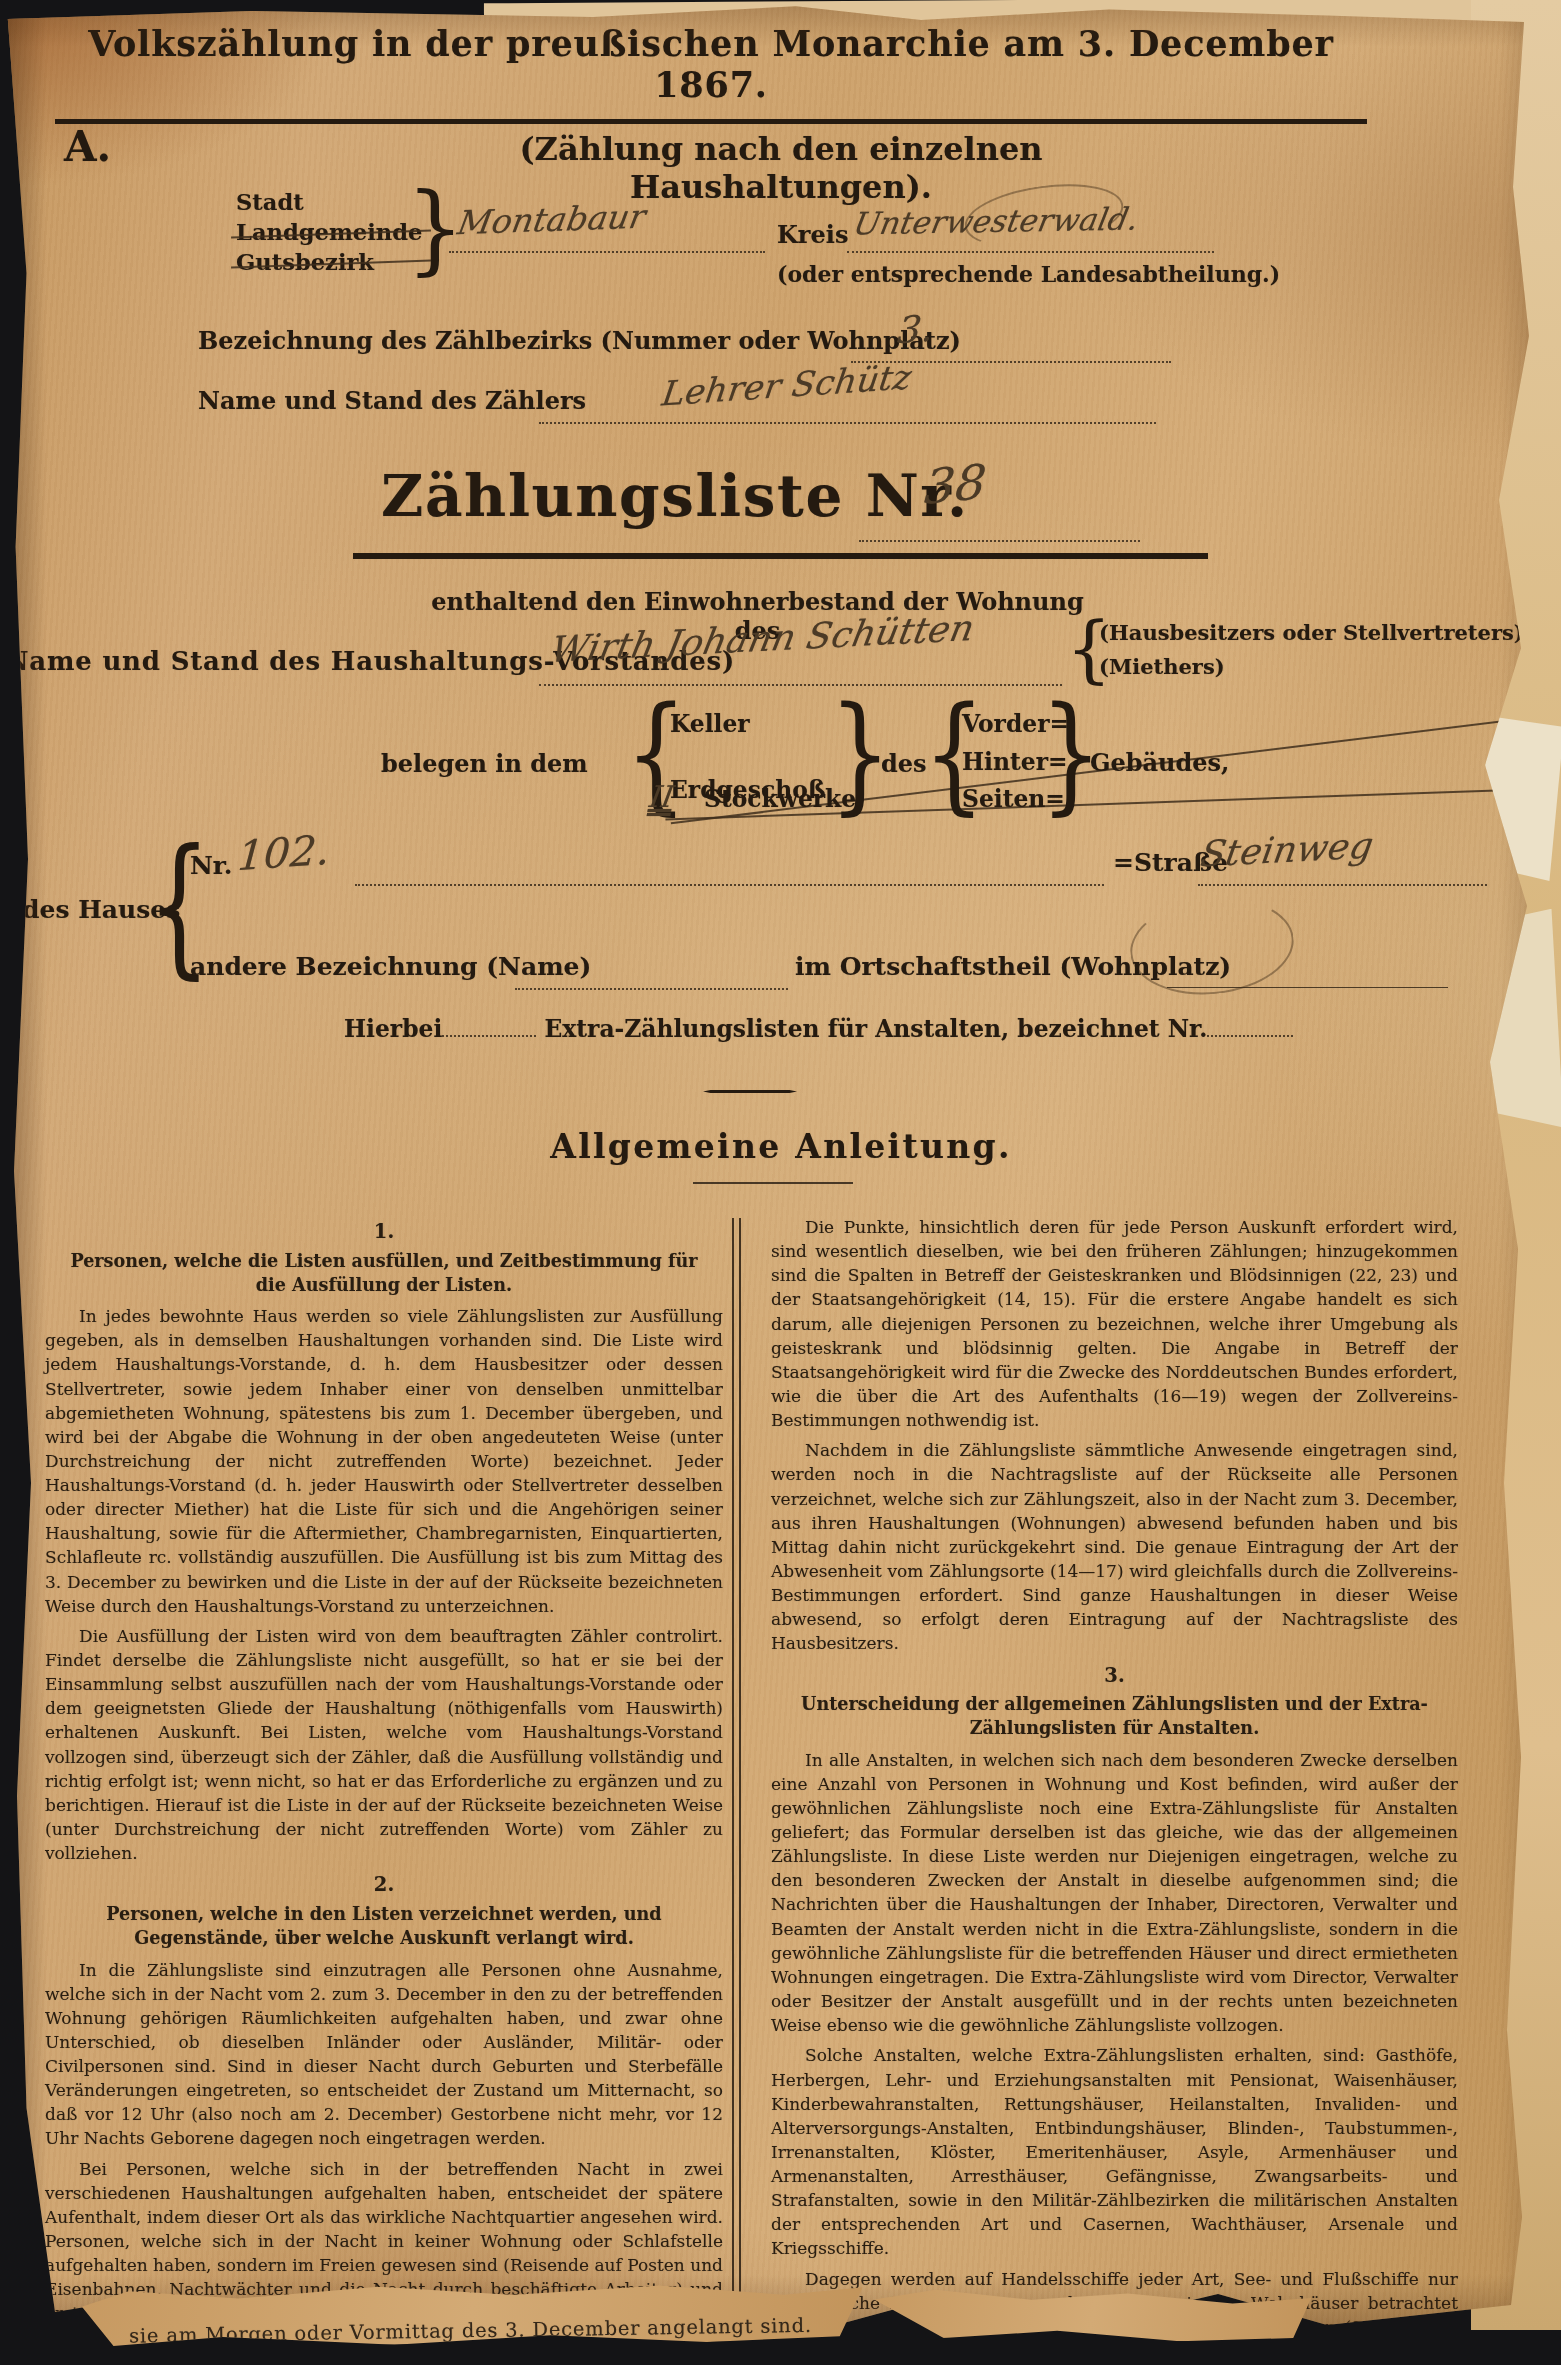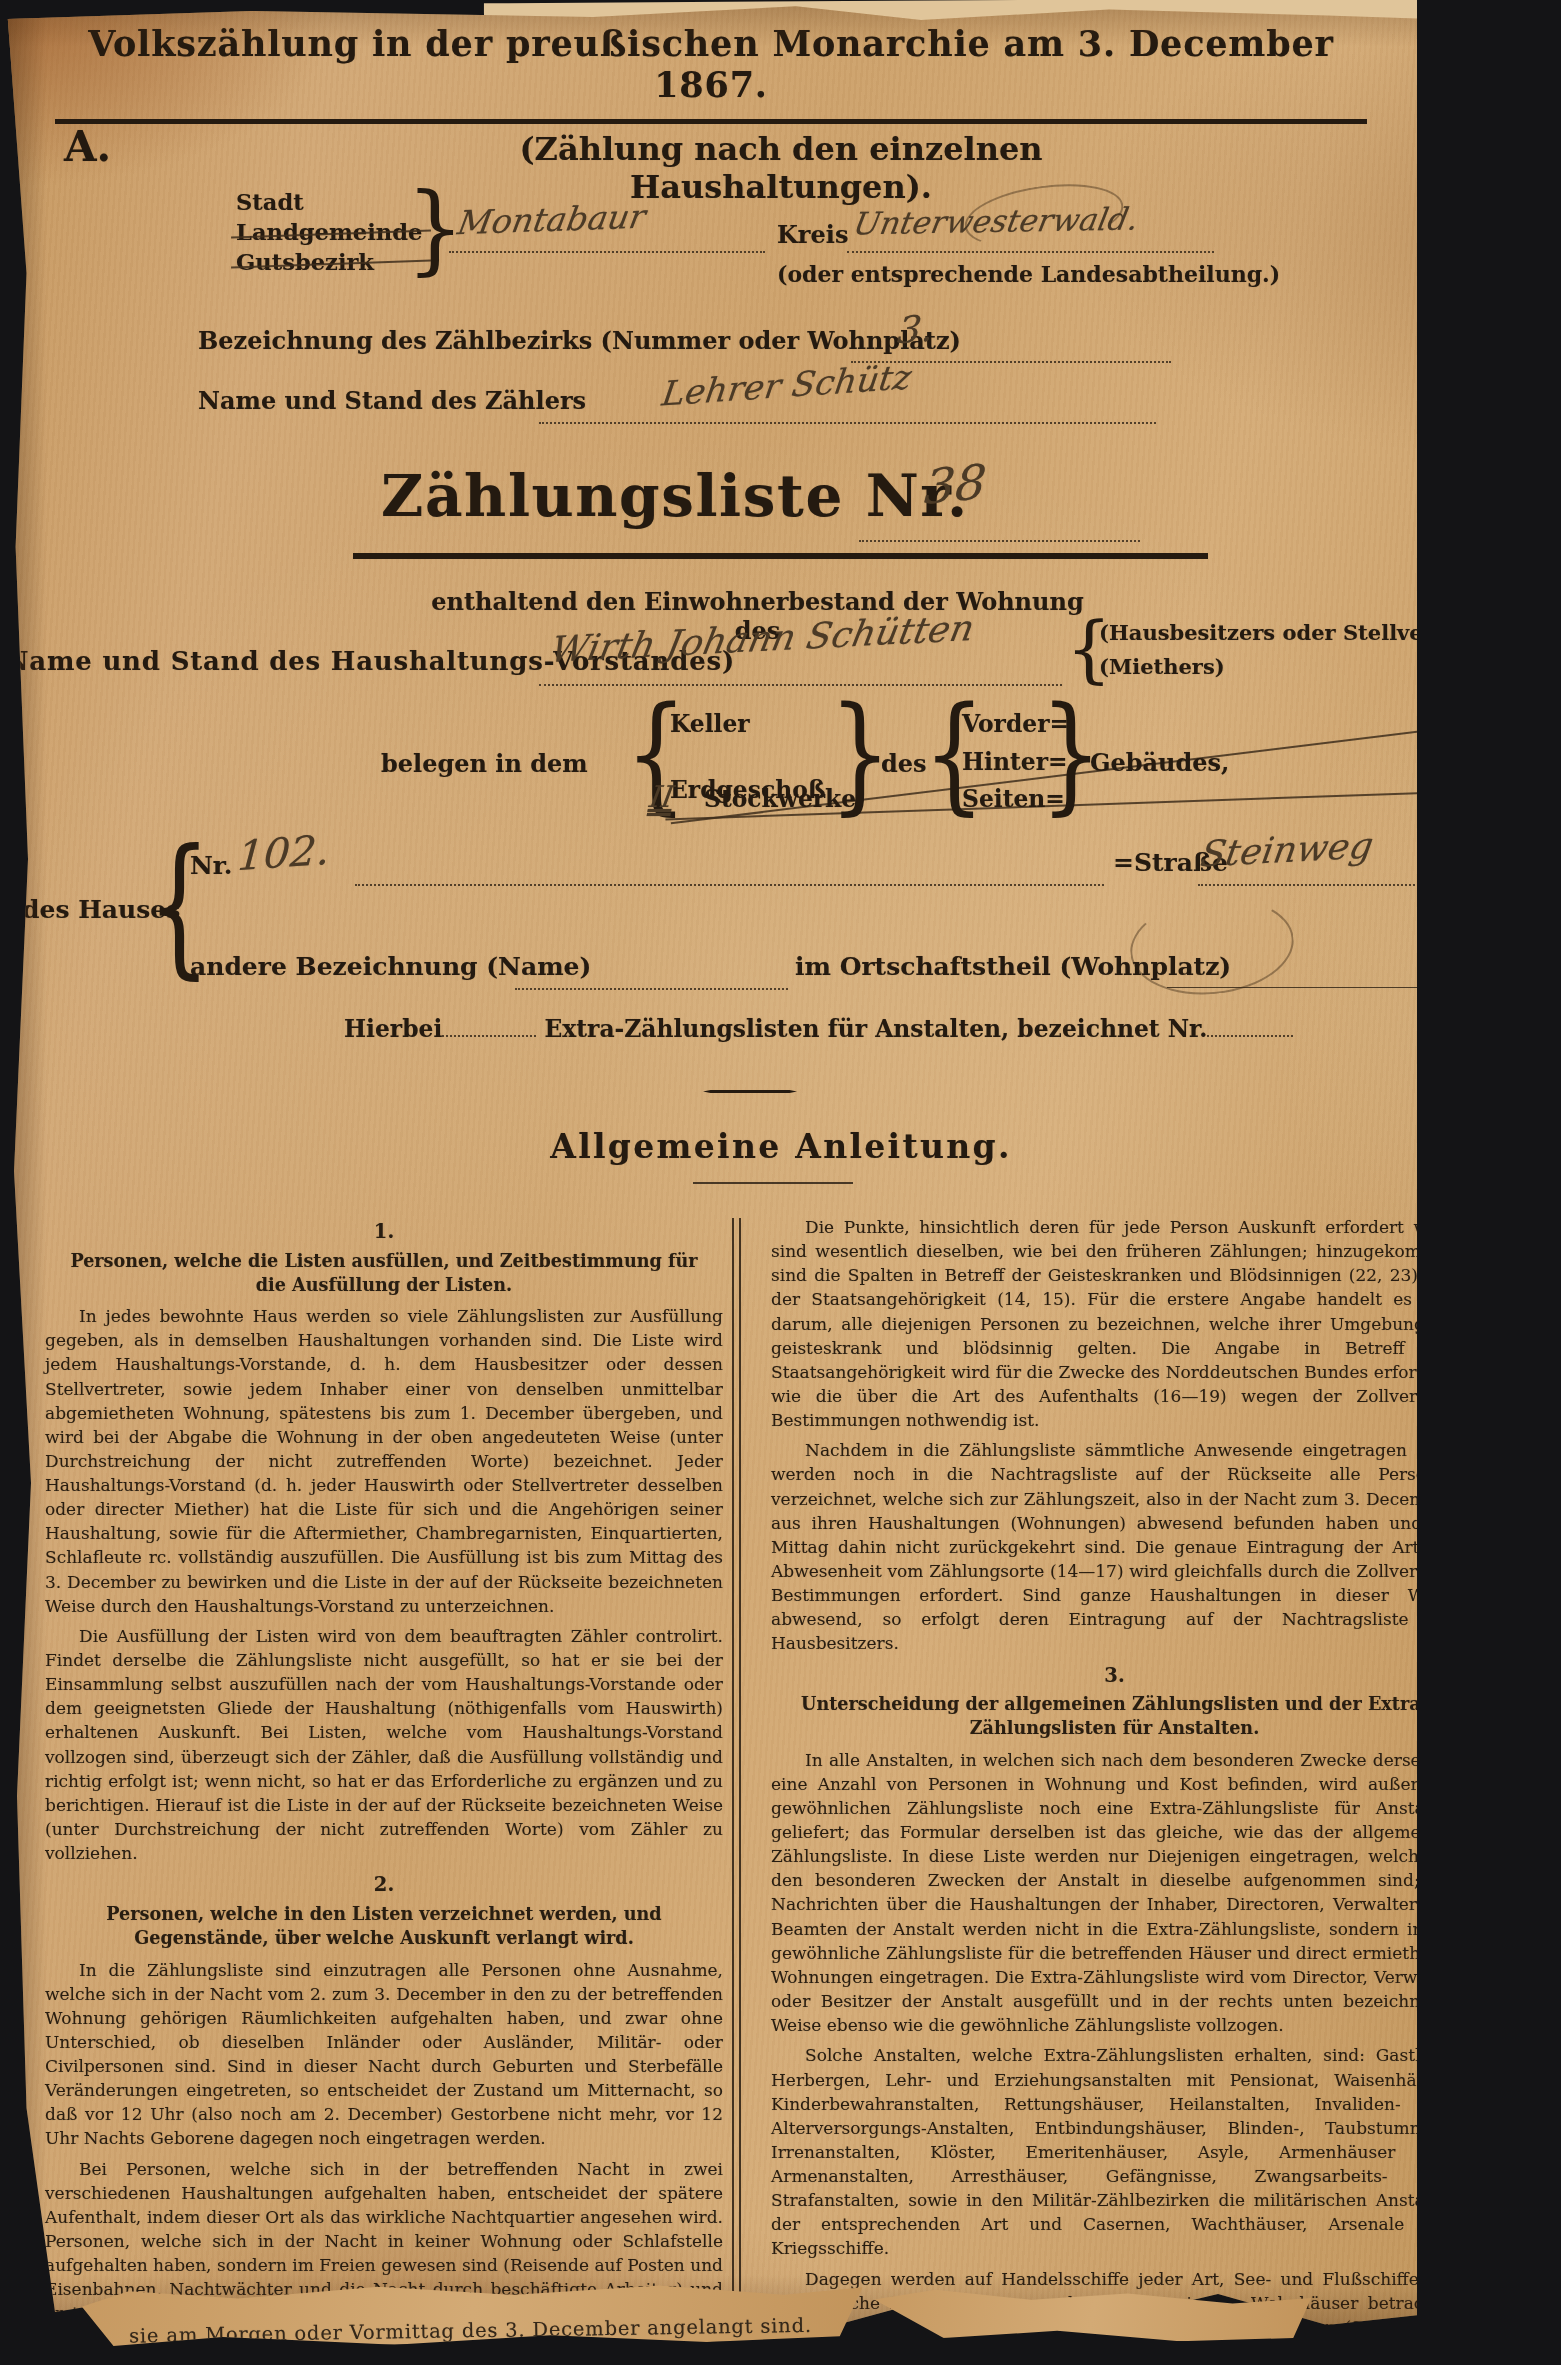--- a/index.html
+++ b/index.html
@@ -3,21 +3,21 @@
 <meta charset="utf-8">
 <title>Volkszählung 1867 – Zählungsliste</title>
 <style>
   :root{
     --stage:#141416;
     --paper:#cfa36e;
     --ink:#241a10;
     --hand:#4b3a26;
   }
   html,body{margin:0;padding:0;background:var(--stage);}
-  #canvas{position:relative;width:1417px;height:2366px;background:var(--stage);overflow:hidden;
+  #canvas{position:relative;width:1561px;height:2366px;background:var(--stage);overflow:hidden;
           font-family:"DejaVu Serif", serif;color:var(--ink);}
   
   .backsheet{position:absolute;left:484px;top:0;width:1077px;height:33px;background:#e0c59a;transform:rotate(-.35deg);z-index:0;}
   .backsheet-right{position:absolute;left:1471px;top:0;width:91px;height:2330px;z-index:0;
      background:linear-gradient(180deg,#e4cba2,#d9b880 40%,#dfbf8e 75%,#caa76f);}
   .patch{position:absolute;z-index:1;}
   .patch-1{left:1479px;top:718px;width:81px;height:168px;background:#ece1c8;transform:rotate(3deg);
      clip-path:polygon(8% 0,100% 4%,92% 96%,0 88%);}
   .patch-2{left:1482px;top:910px;width:78px;height:219px;background:#e8dabb;transform:rotate(-2deg);
      clip-path:polygon(0 6%,94% 0,100% 100%,10% 92%);}

